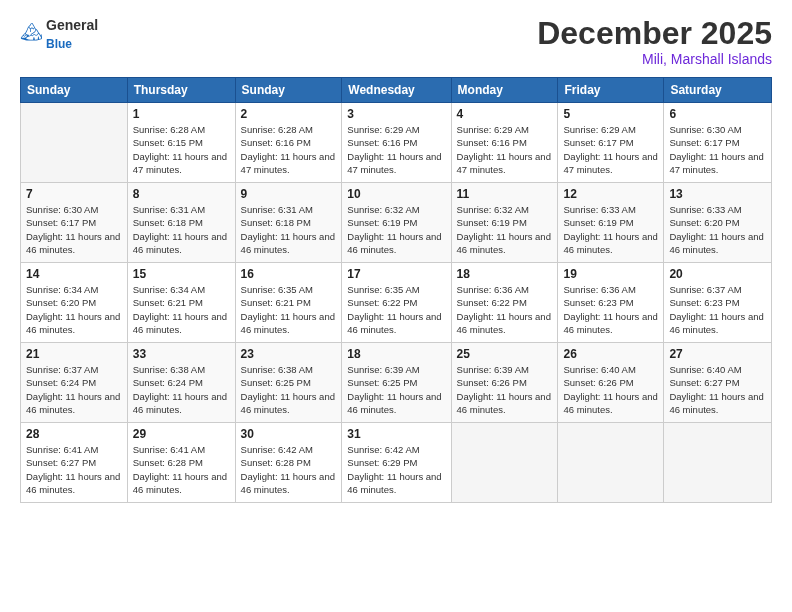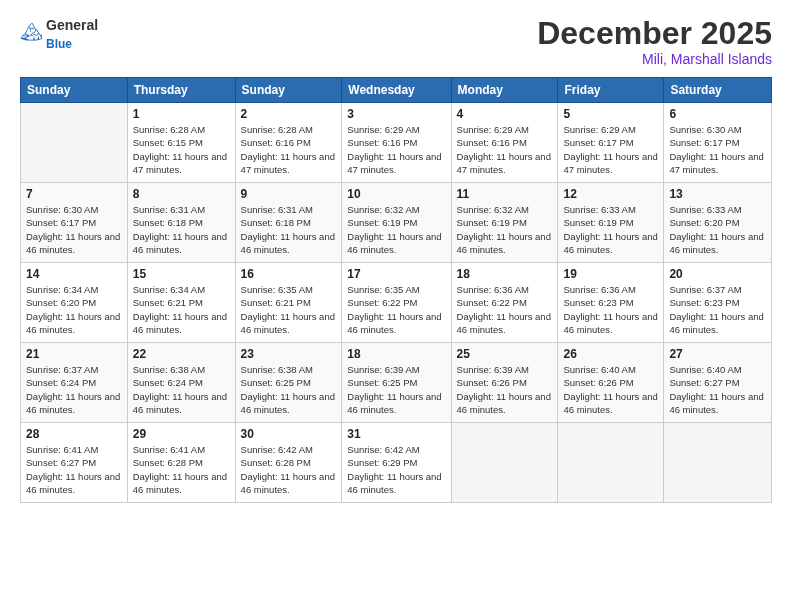--- a/index.html
+++ b/index.html
@@ -205,21 +205,21 @@
             <span class="day-number">20</span>
             <div class="day-info">Sunrise: 6:37 AM<br>Sunset: 6:23 PM<br>Daylight: 11 hours and 46 minutes.</div>
           </td>
         </tr>
         <tr>
           <td>
             <span class="day-number">21</span>
             <div class="day-info">Sunrise: 6:37 AM<br>Sunset: 6:24 PM<br>Daylight: 11 hours and 46 minutes.</div>
           </td>
           <td>
-            <span class="day-number">22</span>
+            <span class="day-number">33</span>
             <div class="day-info">Sunrise: 6:38 AM<br>Sunset: 6:24 PM<br>Daylight: 11 hours and 46 minutes.</div>
           </td>
           <td>
             <span class="day-number">23</span>
             <div class="day-info">Sunrise: 6:38 AM<br>Sunset: 6:25 PM<br>Daylight: 11 hours and 46 minutes.</div>
           </td>
           <td>
             <span class="day-number">18</span>
             <div class="day-info">Sunrise: 6:39 AM<br>Sunset: 6:25 PM<br>Daylight: 11 hours and 46 minutes.</div>
           </td>

